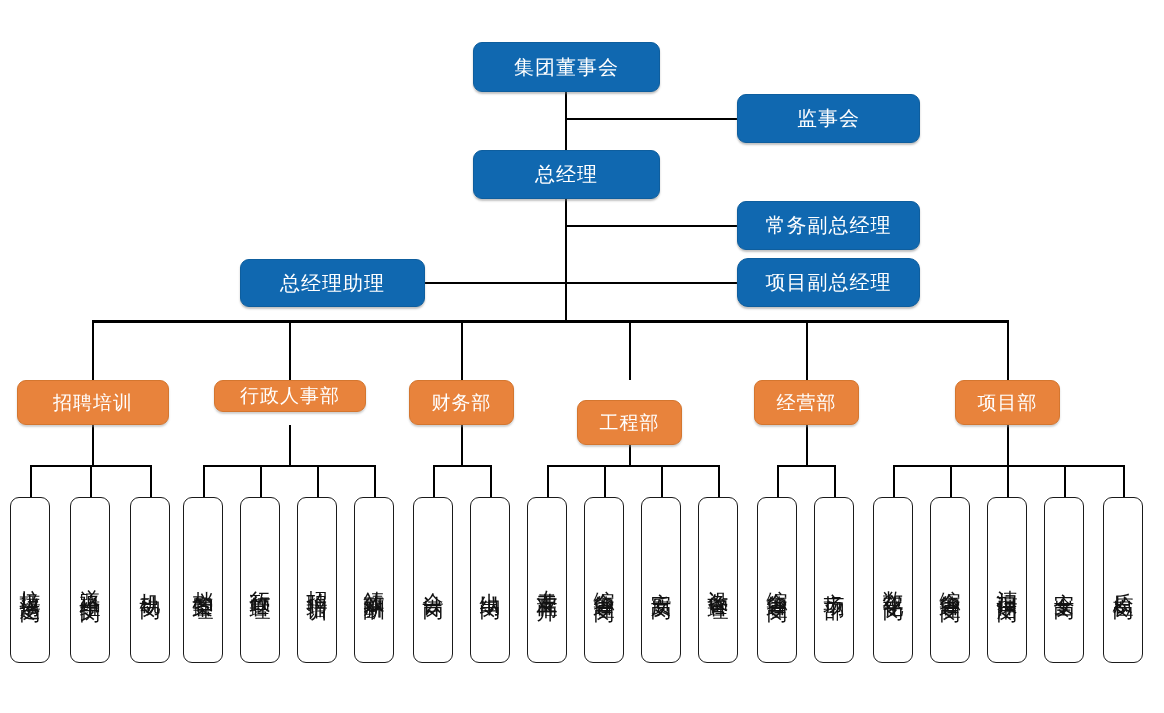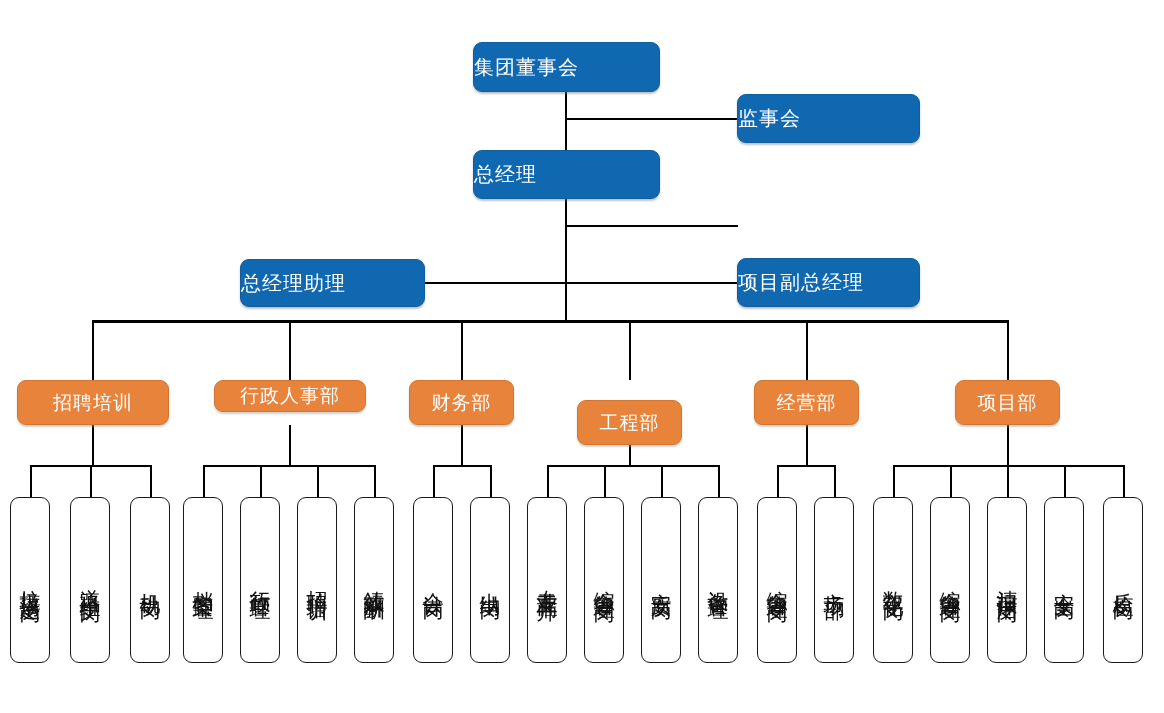--- a/index.html
+++ b/index.html
@@ -17,21 +17,21 @@
   .ln.h{height:1.6px;}
   .ln.thick{height:2.6px;background:#000;}
 
   
   .node-blue{
     position:absolute;
     background:#1068b0;
     border:1px solid #0e5e9e;
     border-radius:9px;
     box-shadow:0 2px 2px rgba(120,120,120,.45);
-    display:flex;align-items:center;justify-content:flex-start;
+    display:flex;align-items:center;justify-content:center;
     color:#ffffff;
     font-size:20px;
     letter-spacing:1px;
     box-sizing:border-box;
     white-space:nowrap;
   }
 
   
   .node-orange{
     position:absolute;
@@ -139,22 +139,25 @@
   </div>
 
   <div class="node-blue" style="left:737px;top:94px;width:183px;height:49px;">
     <span>监事会</span>
   </div>
 
   <div class="node-blue" style="left:473px;top:150px;width:187px;height:49px;">
     <span>总经理</span>
   </div>
 
-
-  <div class="node-blue" style="left:737px;top:258px;width:183px;height:49px;">
+  <div class="node-blue" style="left:737px;top:201px;width:183px;height:49px;">
+    <span>常务副总经理</span>
+  </div>
+
+  <div class="node-blue" style="left:737px;top:258px;width:183px;height:49px;border-radius:11px;">
     <span>项目副总经理</span>
   </div>
 
   <div class="node-blue" style="left:240px;top:259px;width:185px;height:48px;">
     <span>总经理助理</span>
   </div>
 
   <div class="node-orange" style="left:17px;top:380px;width:152px;height:45px;">
     <span>招聘培训</span>
   </div>

